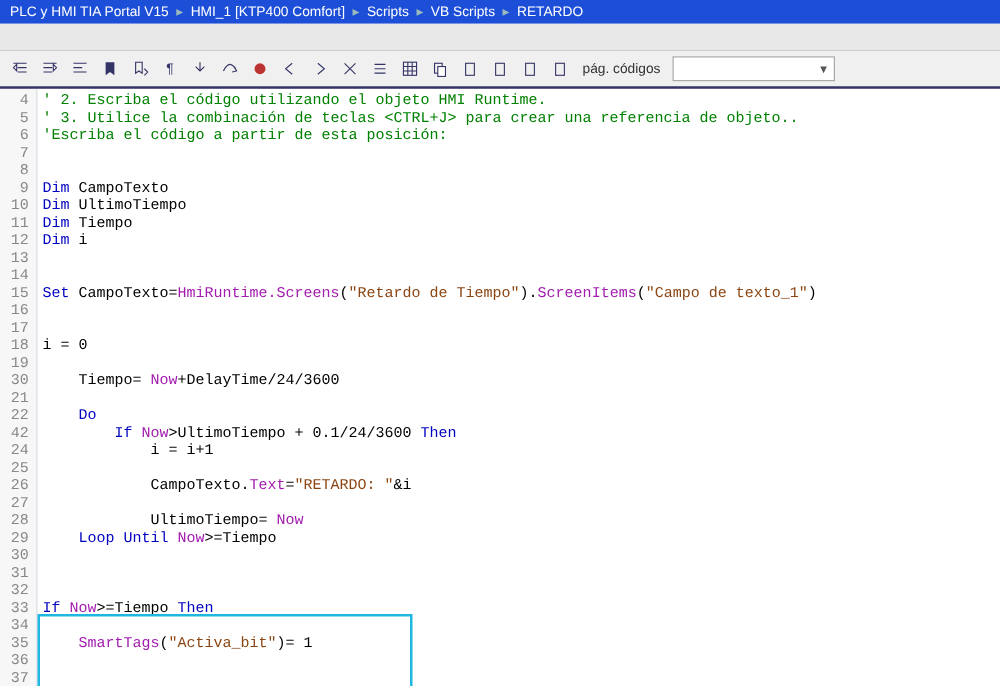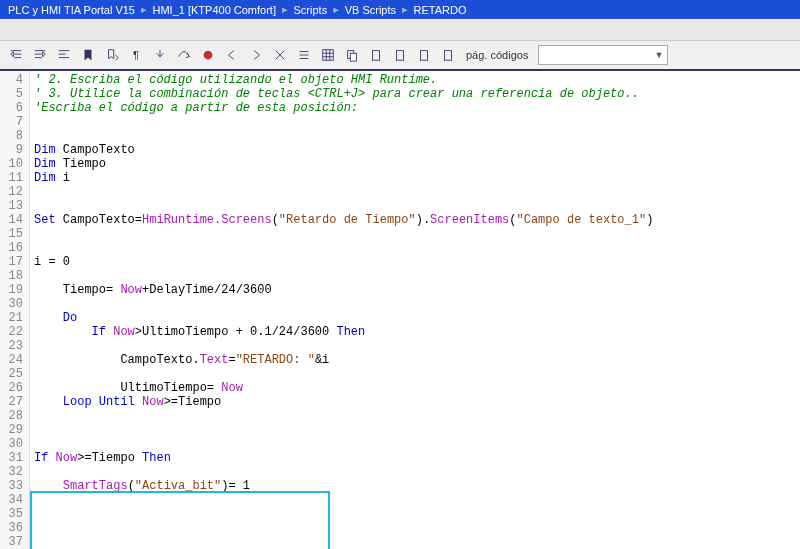--- a/index.html
+++ b/index.html
@@ -79,21 +79,21 @@
     user-select: none;
     min-width: 30px;
   }
   .gutter div { height: 14px; }
   .lines {
     padding: 2px 0 20px 4px;
     flex: 1;
     position: relative;
   }
   .lines .row { height: 14px; white-space: pre; }
-  .c-green { color: #008000; font-style: italic; }
+  .c-green { color: #008000; }
   .c-blue  { color: #0000c0; }
   .c-brown { color: #8b4513; }
   .c-navy  { color: #a21caf; }
   .c-plain { color: #000; }
   .highlight-box {
     position: absolute;
     border: 2px solid #1fb6e0;
     pointer-events: none;
   }
 </style>
@@ -229,21 +229,21 @@
       <div>13</div>
       <div>14</div>
       <div>15</div>
       <div>16</div>
       <div>17</div>
       <div>18</div>
       <div>19</div>
       <div>30</div>
       <div>21</div>
       <div>22</div>
-      <div>23</div>
+      <div>42</div>
       <div>24</div>
       <div>25</div>
       <div>26</div>
       <div>27</div>
       <div>28</div>
       <div>29</div>
       <div>30</div>
       <div>31</div>
       <div>32</div>
       <div>33</div>
@@ -252,33 +252,35 @@
       <div>36</div>
       <div>37</div>
     </div>
   <div class="lines" id="lines">
       <div class="row"><span class="c-green">' 2. Escriba el código utilizando el objeto HMI Runtime.</span></div>
       <div class="row"><span class="c-green">' 3. Utilice la combinación de teclas &lt;CTRL+J&gt; para crear una referencia de objeto..</span></div>
       <div class="row"><span class="c-green">'Escriba el código a partir de esta posición:</span></div>
       <div class="row"></div>
       <div class="row"></div>
       <div class="row"><span class="c-blue">Dim </span><span class="c-plain">CampoTexto</span></div>
+      <div class="row"><span class="c-blue">Dim </span><span class="c-plain">UltimoTiempo</span></div>
       <div class="row"><span class="c-blue">Dim </span><span class="c-plain">Tiempo</span></div>
       <div class="row"><span class="c-blue">Dim </span><span class="c-plain">i</span></div>
       <div class="row"></div>
       <div class="row"></div>
       <div class="row"><span class="c-blue">Set </span><span class="c-plain">CampoTexto=</span><span class="c-navy">HmiRuntime.Screens</span><span class="c-plain">(</span><span class="c-brown">"Retardo de Tiempo"</span><span class="c-plain">).</span><span class="c-navy">ScreenItems</span><span class="c-plain">(</span><span class="c-brown">"Campo de texto_1"</span><span class="c-plain">)</span></div>
       <div class="row"></div>
       <div class="row"></div>
       <div class="row"><span class="c-plain">i = 0</span></div>
       <div class="row"></div>
       <div class="row"><span class="c-plain">    Tiempo= </span><span class="c-navy">Now</span><span class="c-plain">+DelayTime/24/3600</span></div>
       <div class="row"></div>
       <div class="row"><span class="c-blue">    Do</span></div>
       <div class="row"><span class="c-blue">        If </span><span class="c-navy">Now</span><span class="c-plain">&gt;UltimoTiempo + 0.1/24/3600 </span><span class="c-blue">Then</span></div>
+      <div class="row"><span class="c-plain">            i = i+1</span></div>
       <div class="row"></div>
       <div class="row"><span class="c-plain">            CampoTexto.</span><span class="c-navy">Text</span><span class="c-plain">=</span><span class="c-brown">"RETARDO: "</span><span class="c-plain">&amp;i</span></div>
       <div class="row"></div>
       <div class="row"><span class="c-plain">            UltimoTiempo= </span><span class="c-navy">Now</span></div>
       <div class="row"><span class="c-blue">    Loop Until </span><span class="c-navy">Now</span><span class="c-plain">&gt;=</span><span class="c-plain">Tiempo</span></div>
       <div class="row"></div>
       <div class="row"></div>
       <div class="row"></div>
       <div class="row"><span class="c-blue">If </span><span class="c-navy">Now</span><span class="c-plain">&gt;=</span><span class="c-plain">Tiempo </span><span class="c-blue">Then</span></div>
       <div class="row"></div>

